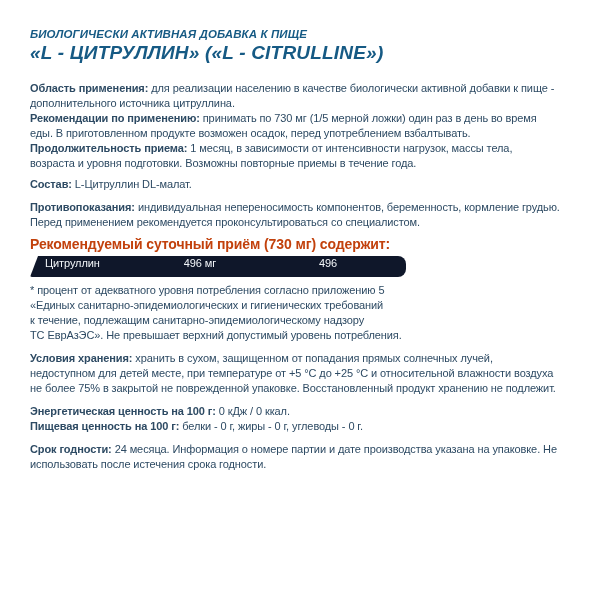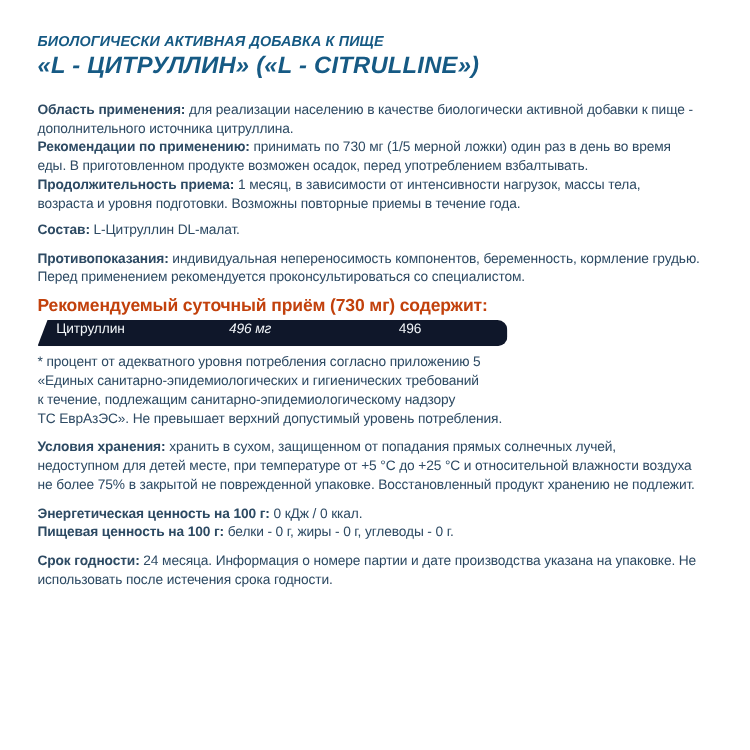--- a/index.html
+++ b/index.html
@@ -62,21 +62,21 @@
   .intake-row {
     display: flex;
     width: 376px;
     height: 21px;
     background: #0f172a;
     color: #f2f6f9;
     clip-path: polygon(8px 0, 100% 0, 100% 100%, 0 100%);
     border-radius: 4px 8px 8px 2px;
   }
   .rc1 { width: 120px; text-align: left; padding-left: 15px; }
-  .rc2 { width: 100px; text-align: center; font-style: italic; }
+  .rc2 { width: 100px; text-align: center; }
   .rc3 { width: 156px; text-align: center; }
   .footnote { margin-top: 6px; width: 430px; }
   .section { margin-top: 8px; }
 </style>
 </head>
 <body>
 
 <div class="page">
 
   <div class="category-line">БИОЛОГИЧЕСКИ АКТИВНАЯ ДОБАВКА К ПИЩЕ</div>

